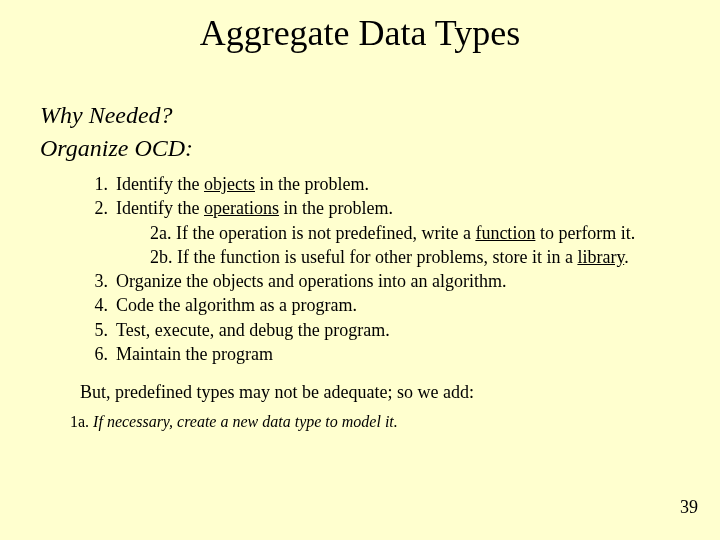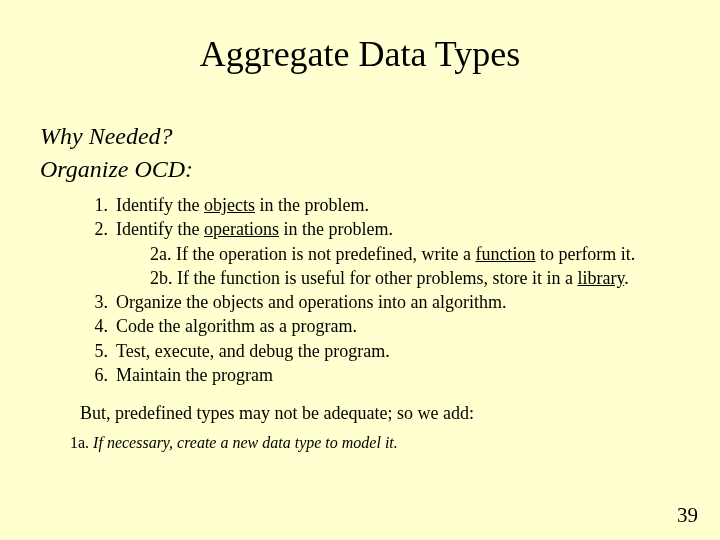--- a/index.html
+++ b/index.html
@@ -12,21 +12,21 @@
   body {
     background: #ffffcf;
     font-family: "Times New Roman", Times, serif;
     color: #000;
     position: relative;
   }
   .slide {
     box-sizing: border-box;
     width: 720px;
     height: 540px;
-    padding: 27px 40px 0 40px;
+    padding: 6px 40px 0 40px;
     position: relative;
   }
   .title {
     text-align: center;
     font-size: 36px;
     font-weight: 400;
     margin: 6px 0 48px 0;
   }
   .body-line {
     font-size: 24px;
@@ -63,22 +63,22 @@
     margin-top: 10px;
     margin-left: 30px;
     font-size: 16px;
   }
   .final-item .it {
     font-style: italic;
   }
   .pagenum {
     position: absolute;
     right: 22px;
-    bottom: 12px;
-    font-size: 21px;
+    bottom: 22px;
+    font-size: 18px;
   }
 </style>
 </head>
 <body>
 
 <div class="slide">
 
   <div class="title">Aggregate Data Types</div>
 
   <div class="body-line">Why Needed?</div>

